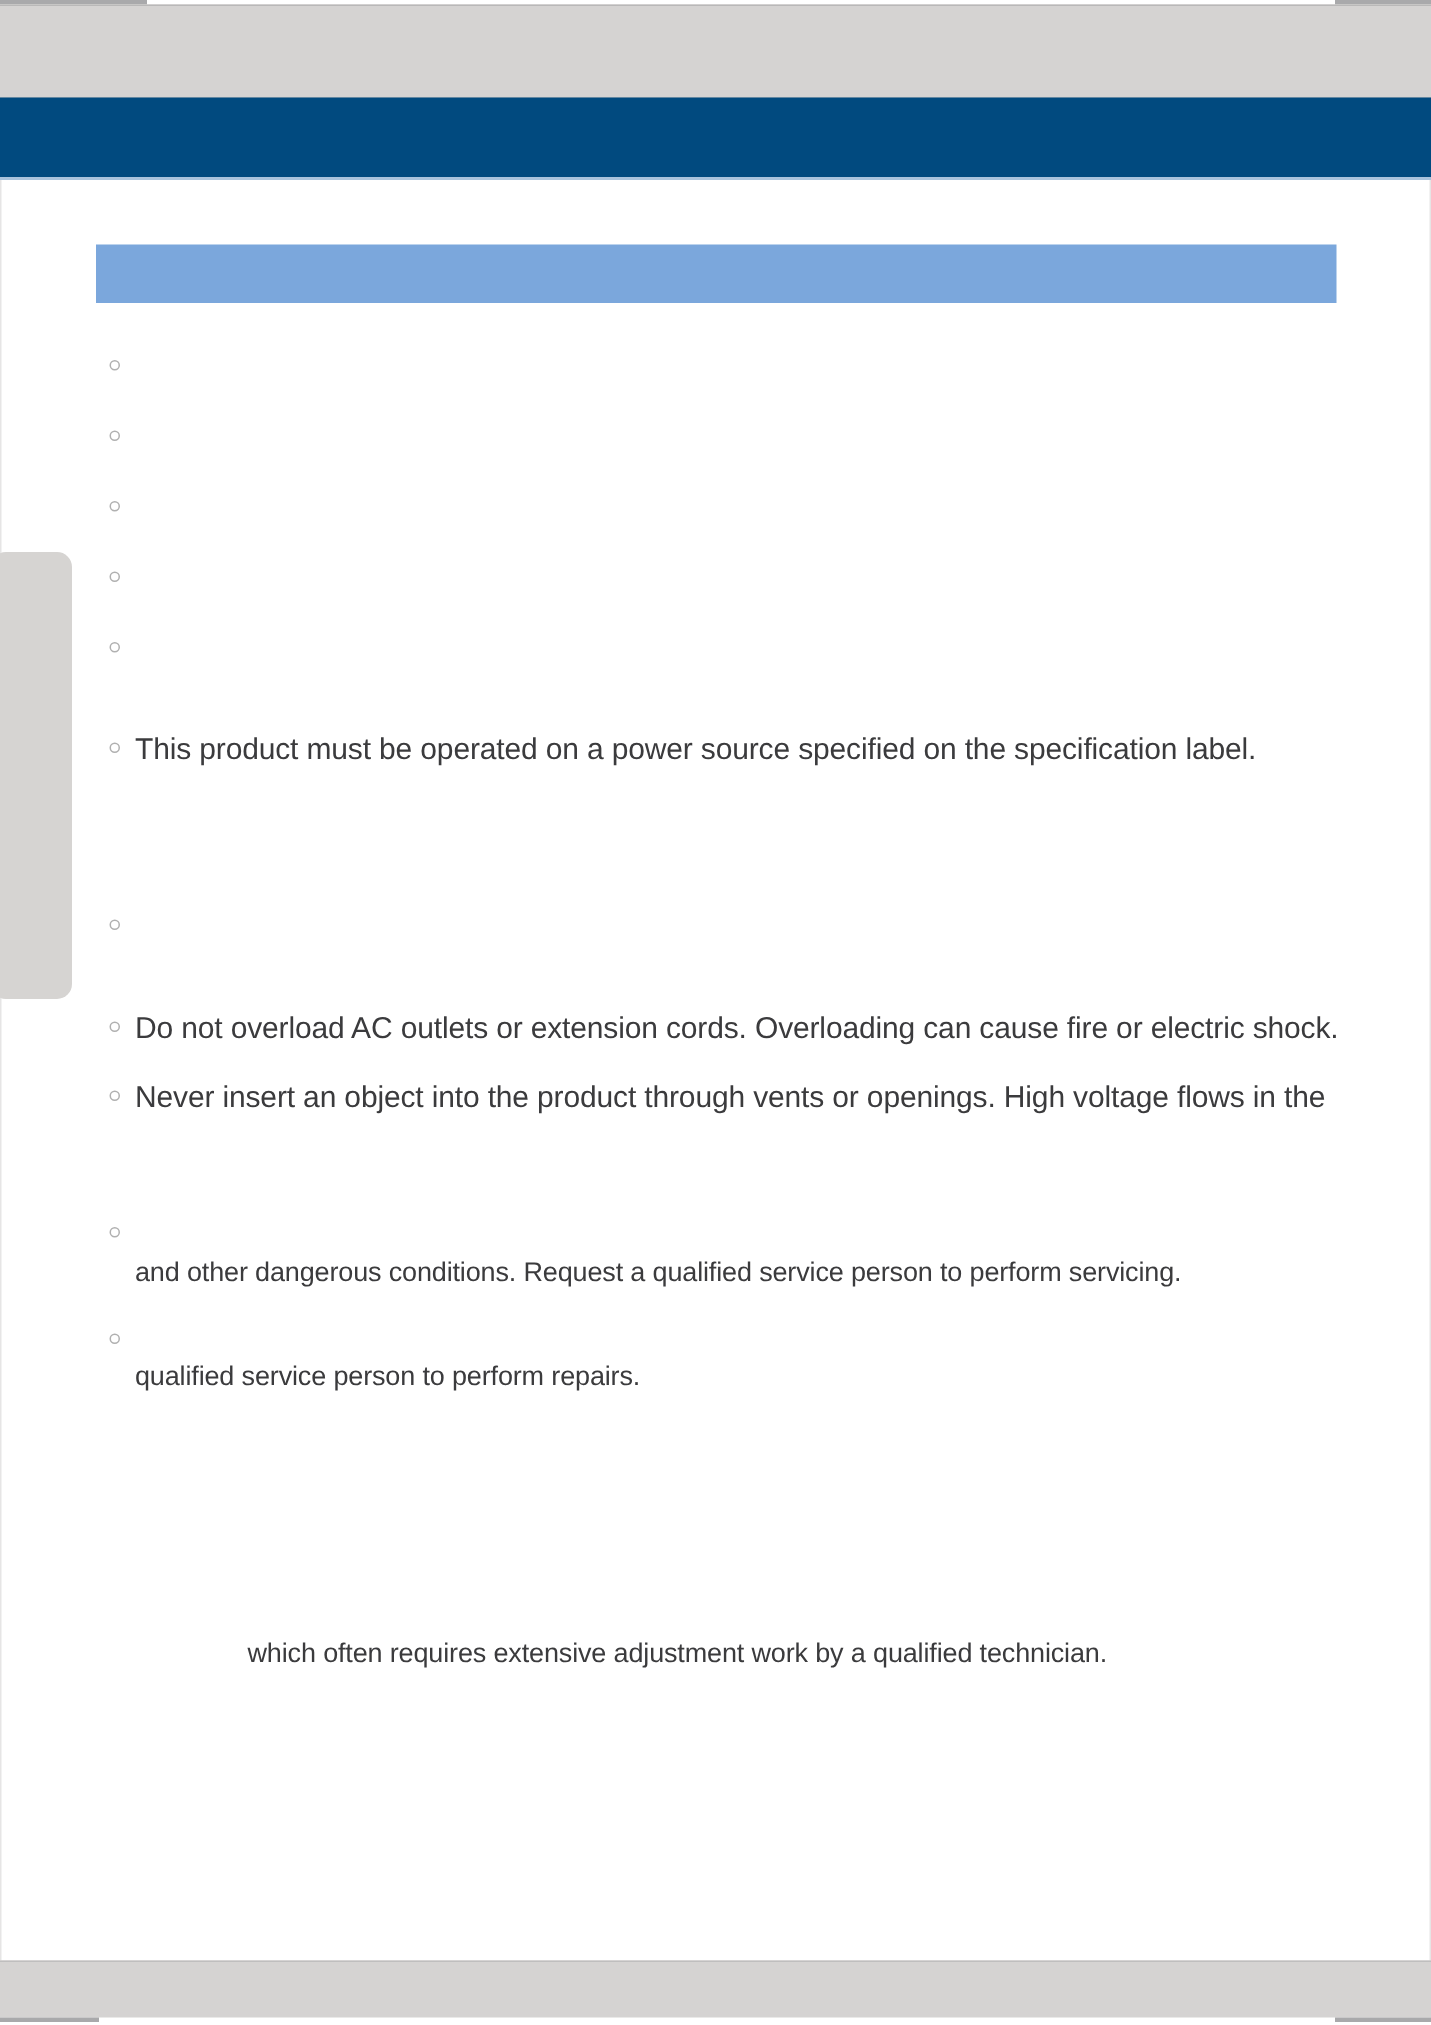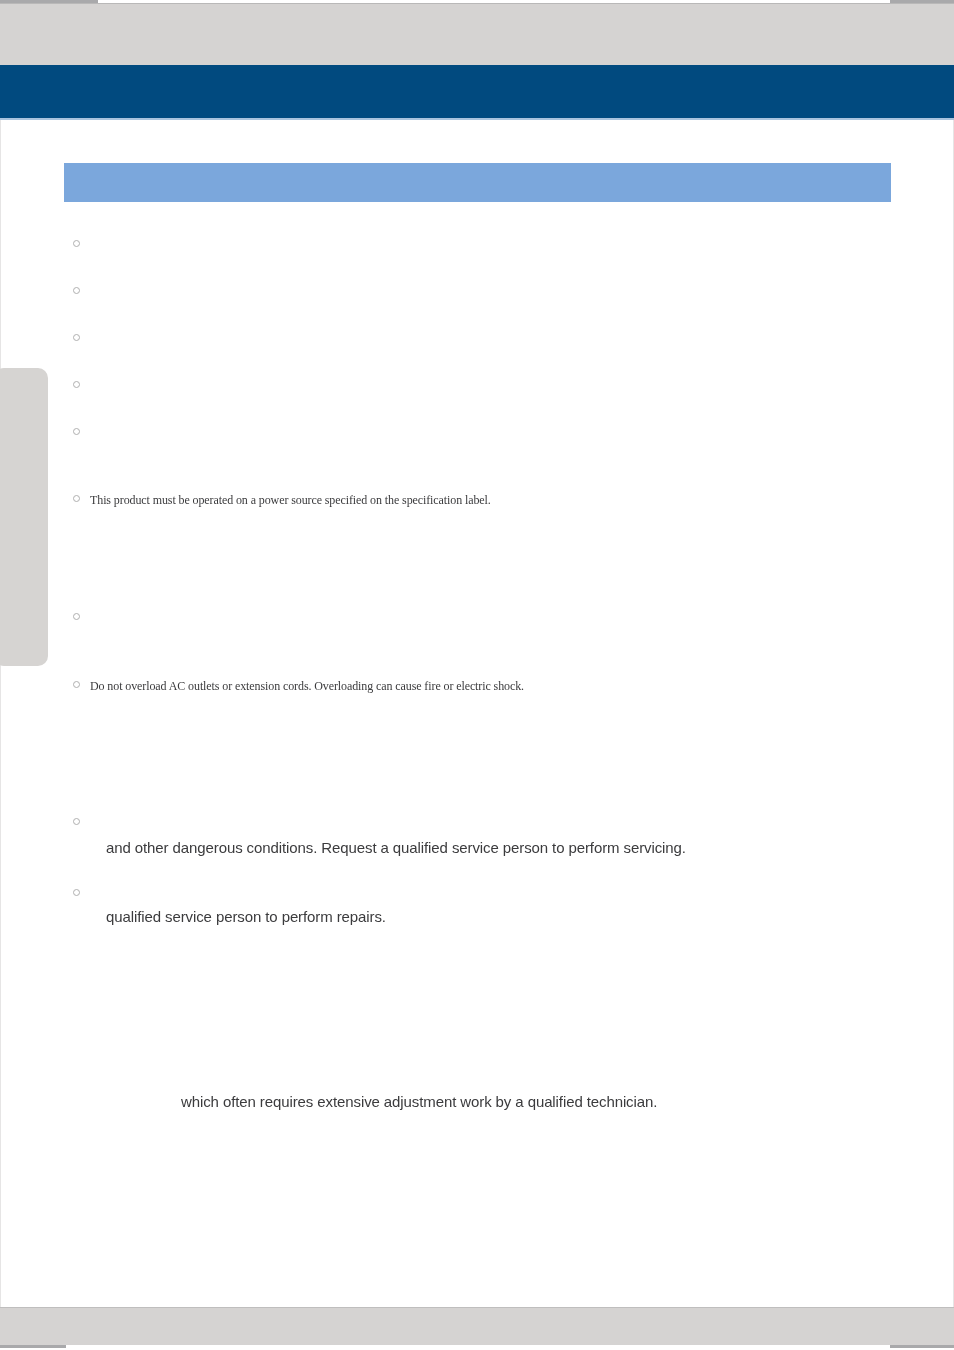--- a/index.html
+++ b/index.html
@@ -126,36 +126,34 @@
     height: 7px;
     border: 1.6px solid #b0b0b0;
     border-radius: 50%;
     box-sizing: border-box;
     background: transparent;
   }
   .bullet-text {
     display: block;
     margin-left: 26px;
     color: #3b3b3d;
-    font-size: 12px;
+    font-size: 20px;
     line-height: 22px;
     letter-spacing: -0.1px;
     white-space: nowrap;
-    font-family: Liberation Serif, serif;
   }
   
   .cont-line {
     position: absolute;
     left: 90px;
     color: #3b3b3d;
-    font-size: 15px;
+    font-size: 18px;
     line-height: 22px;
     letter-spacing: -0.1px;
     white-space: nowrap;
-    margin-left: 16px;
   }
   .cont-line.deep {
     left: 165px;
   }
 
   
   .footer-grey {
     position: absolute;
     left: 0;
     top: 1307px;
@@ -252,20 +250,24 @@
         <span class="bullet-text">This product must be operated on a power source specified on the specification label.</span>
       </div>
       <div class="bullet-row" style="top: 607px;">
         <span class="bullet-mark"></span>
         <span class="bullet-text"></span>
       </div>
       <div class="bullet-row" style="top: 675px;">
         <span class="bullet-mark"></span>
         <span class="bullet-text">Do not overload AC outlets or extension cords. Overloading can cause fire or electric shock.</span>
       </div>
+      <div class="bullet-row" style="top: 721px;">
+        <span class="bullet-mark"></span>
+        <span class="bullet-text">Never insert an object into the product through vents or openings. High voltage flows in the</span>
+      </div>
       <div class="bullet-row" style="top: 812px;">
         <span class="bullet-mark"></span>
         <span class="bullet-text"></span>
       </div>
       <div class="bullet-row" style="top: 883px;">
         <span class="bullet-mark"></span>
         <span class="bullet-text"></span>
       </div>
       <div class="cont-line" style="top: 837px;">and other dangerous conditions. Request a qualified service person to perform servicing.</div>
       <div class="cont-line deep" style="top: 1091px;">which often requires extensive adjustment work by a qualified technician.</div>

